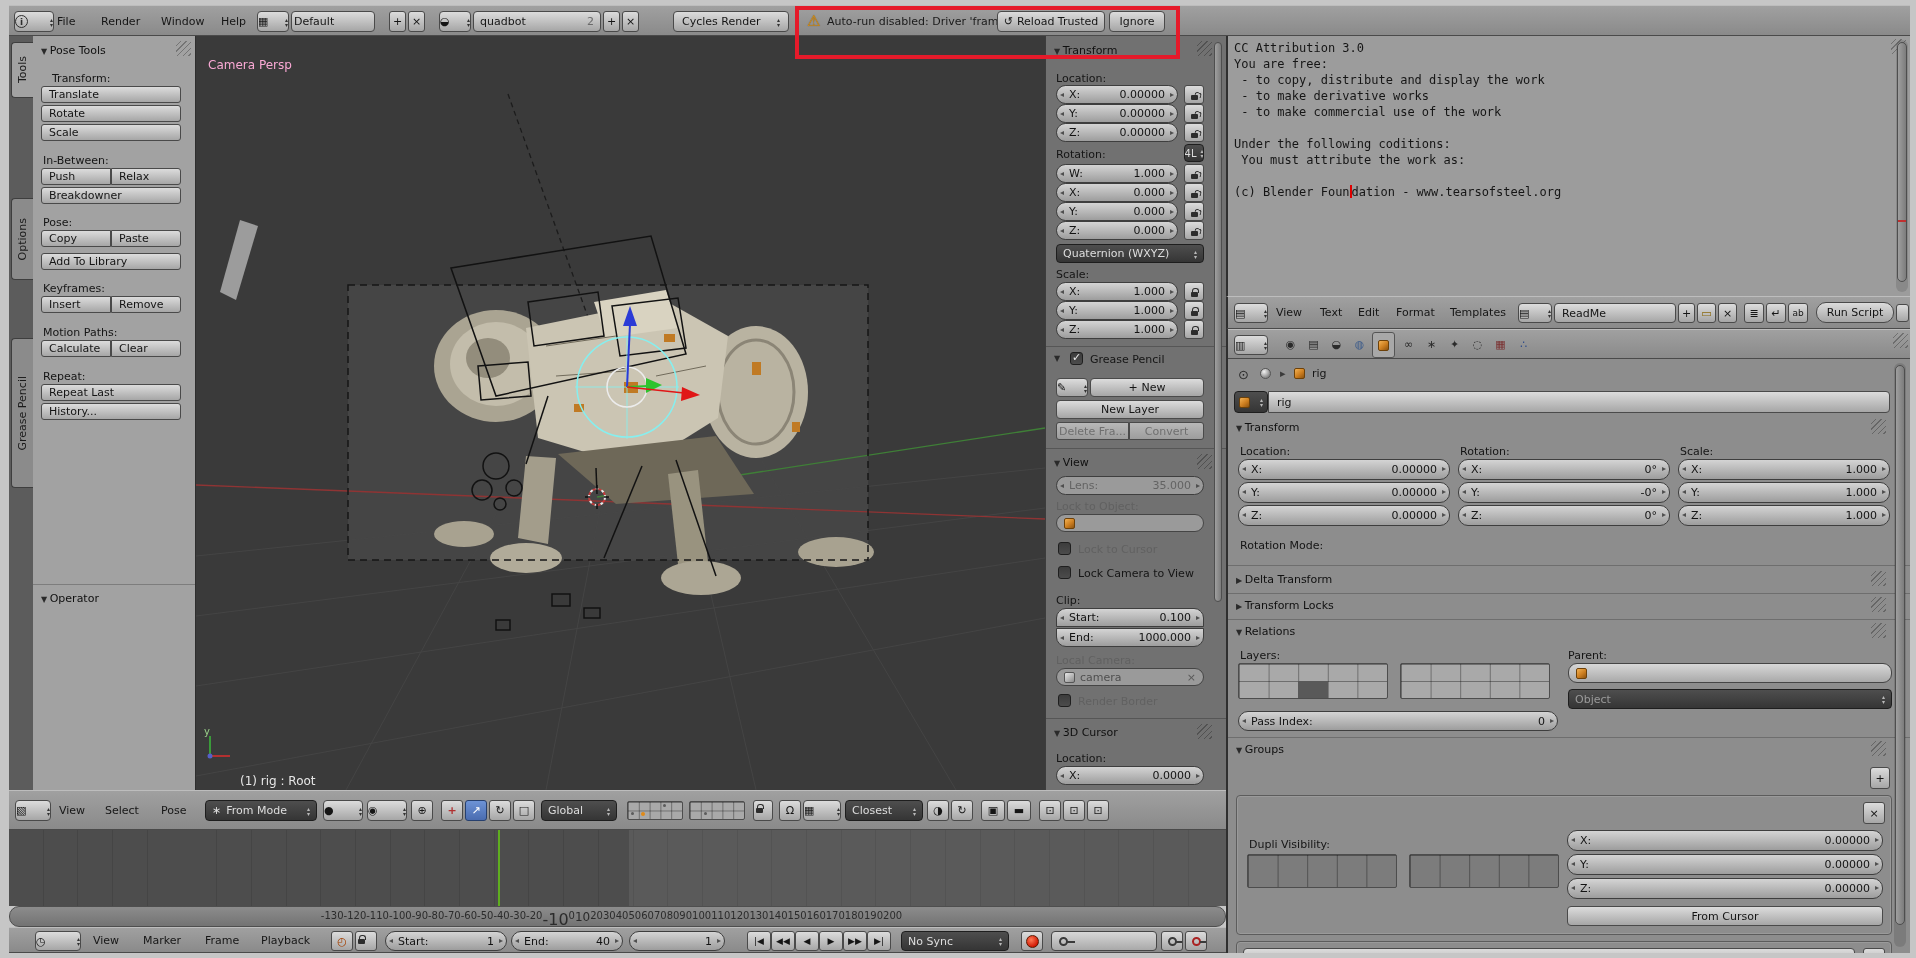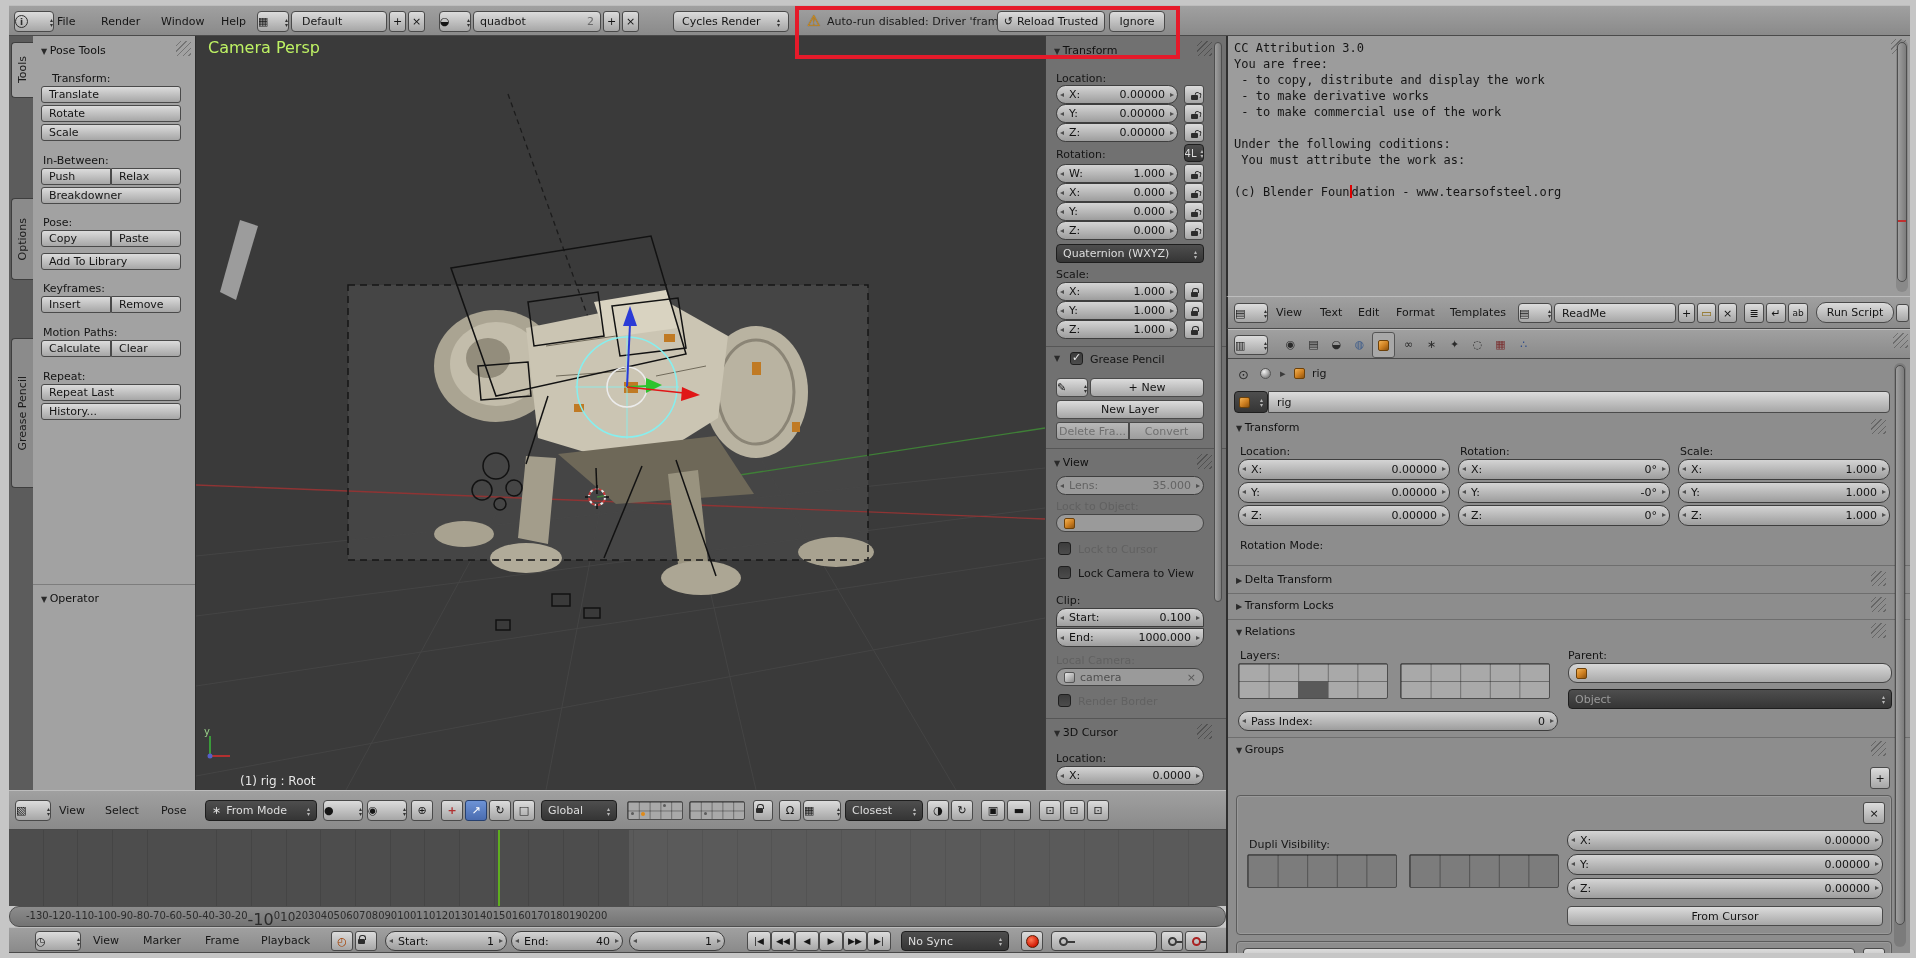--- a/index.html
+++ b/index.html
@@ -82,21 +82,21 @@
     <div class="b ud" style="left:5px;top:5px;width:40px;height:21px">
         <span class="circ">i</span>
       </div>
     <div class="menuword" style="left:48px;top:9px">File</div>
     <div class="menuword" style="left:92px;top:9px">Render</div>
     <div class="menuword" style="left:152px;top:9px">Window</div>
     <div class="menuword" style="left:212px;top:9px">Help</div>
     <div class="b ud" style="left:248px;top:5px;width:32px;height:21px">
         <span>▦</span>
       </div>
-    <div class="b" style="left:282px;top:5px;width:96px;height:21px;justify-content:flex-start;padding:0 10px">
+    <div class="b" style="left:282px;top:5px;width:84px;height:21px;justify-content:flex-start;padding:0 2px">
         <span>Default</span>
       </div>
     <div class="b sq" style="left:380px;top:5px;width:17px;height:21px">+</div>
     <div class="b sq" style="left:399px;top:5px;width:17px;height:21px">×</div>
     <div class="b ud" style="left:430px;top:5px;width:32px;height:21px">
         <span>◒</span>
       </div>
     <div class="b" style="left:464px;top:5px;width:128px;height:21px;justify-content:flex-start;padding:0 6px">
         <span>quadbot</span>
         <span style="margin-left:auto;color:#6a6a6a">2</span>
@@ -251,21 +251,21 @@
       </g>
 
       <rect x="152" y="249" width="520" height="275" fill="none" stroke="#161616" stroke-width="1.5" stroke-dasharray="7,5"></rect>
 
       <g>
         <line x1="14" y1="720" x2="34" y2="720" stroke="#b33030" stroke-width="2"></line>
         <line x1="14" y1="720" x2="14" y2="700" stroke="#3a9a3a" stroke-width="2"></line>
         <circle cx="14" cy="720" r="2.5" fill="#5560c8"></circle>
       </g>
     </svg>
-    <span class="abs" style="left:12px;top:2px;color:#bef264;font-size:16px">Camera Persp</span>
+    <span class="abs" style="left:12px;top:22px;color:#f9a8d4;font-size:12px">Camera Persp</span>
     <span class="abs" style="left:8px;top:690px;color:#9ad08a;font-size:10px">y</span>
     <span class="abs" style="left:44px;top:738px;color:#e6e6e6;font-size:12px">(1) rig : Root</span>
   </div>
 
   <div class="region" style="left:1045px;top:36px;width:181px;height:754px;background:#717171;border-left:1px solid #3c3c3c">
     <div class="ph" style="left:8px;top:8px">Transform</div>
     <div class="grip" style="right:14px;top:5px"></div>
     <div class="lab" style="left:10px;top:36px">Location:</div>
     <div class="nf" style="left:10px;top:49px;width:122px">
         <span>X:</span>
@@ -481,21 +481,21 @@
         <span>⊡</span>
       </div>
   </div>
 
   <div class="region" style="left:9px;top:830px;width:1217px;height:76px;background:repeating-linear-gradient(90deg,#4d4d4d 0 33.7px,#454545 33.7px 34.7px)">
     <div class="abs" style="left:620px;top:0;right:0;height:76px;background:rgba(255,255,255,.08)"></div>
     <div class="abs" style="left:489px;top:0;width:2px;height:76px;background:#5fae1f"></div>
   </div>
 
   <div class="region" style="left:9px;top:906px;width:1217px;height:21px;background:linear-gradient(#8c8c8c,#737373);border:1px solid #4e4e4e;border-radius:10px">
-    <div class="abs" style="left:16px;right:28px;top:3px;display:flex;justify-content:flex-start">
+    <div class="abs" style="left:16px;right:28px;top:3px;display:flex;justify-content:center">
 
     <span style="font-size:10px;color:#2b2b2b">-130</span>
         <span style="font-size:10px;color:#2b2b2b">-120</span>
         <span style="font-size:10px;color:#2b2b2b">-110</span>
         <span style="font-size:10px;color:#2b2b2b">-100</span>
         <span style="font-size:10px;color:#2b2b2b">-90</span>
         <span style="font-size:10px;color:#2b2b2b">-80</span>
         <span style="font-size:10px;color:#2b2b2b">-70</span>
         <span style="font-size:10px;color:#2b2b2b">-60</span>
         <span style="font-size:10px;color:#2b2b2b">-50</span>

